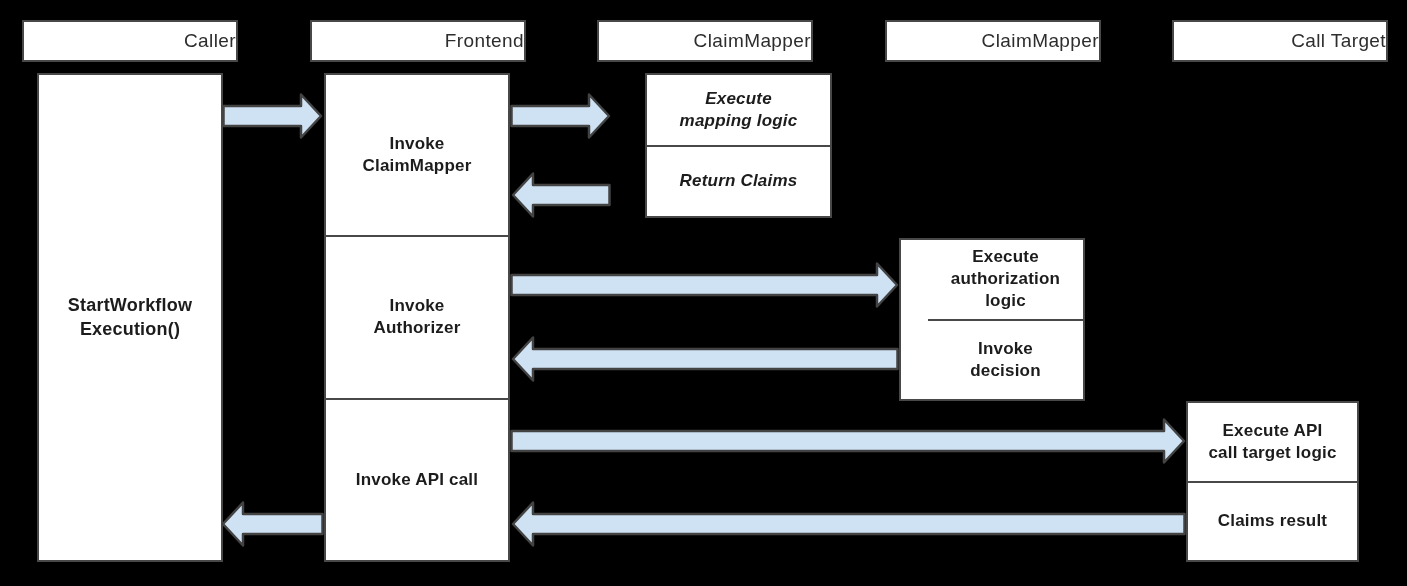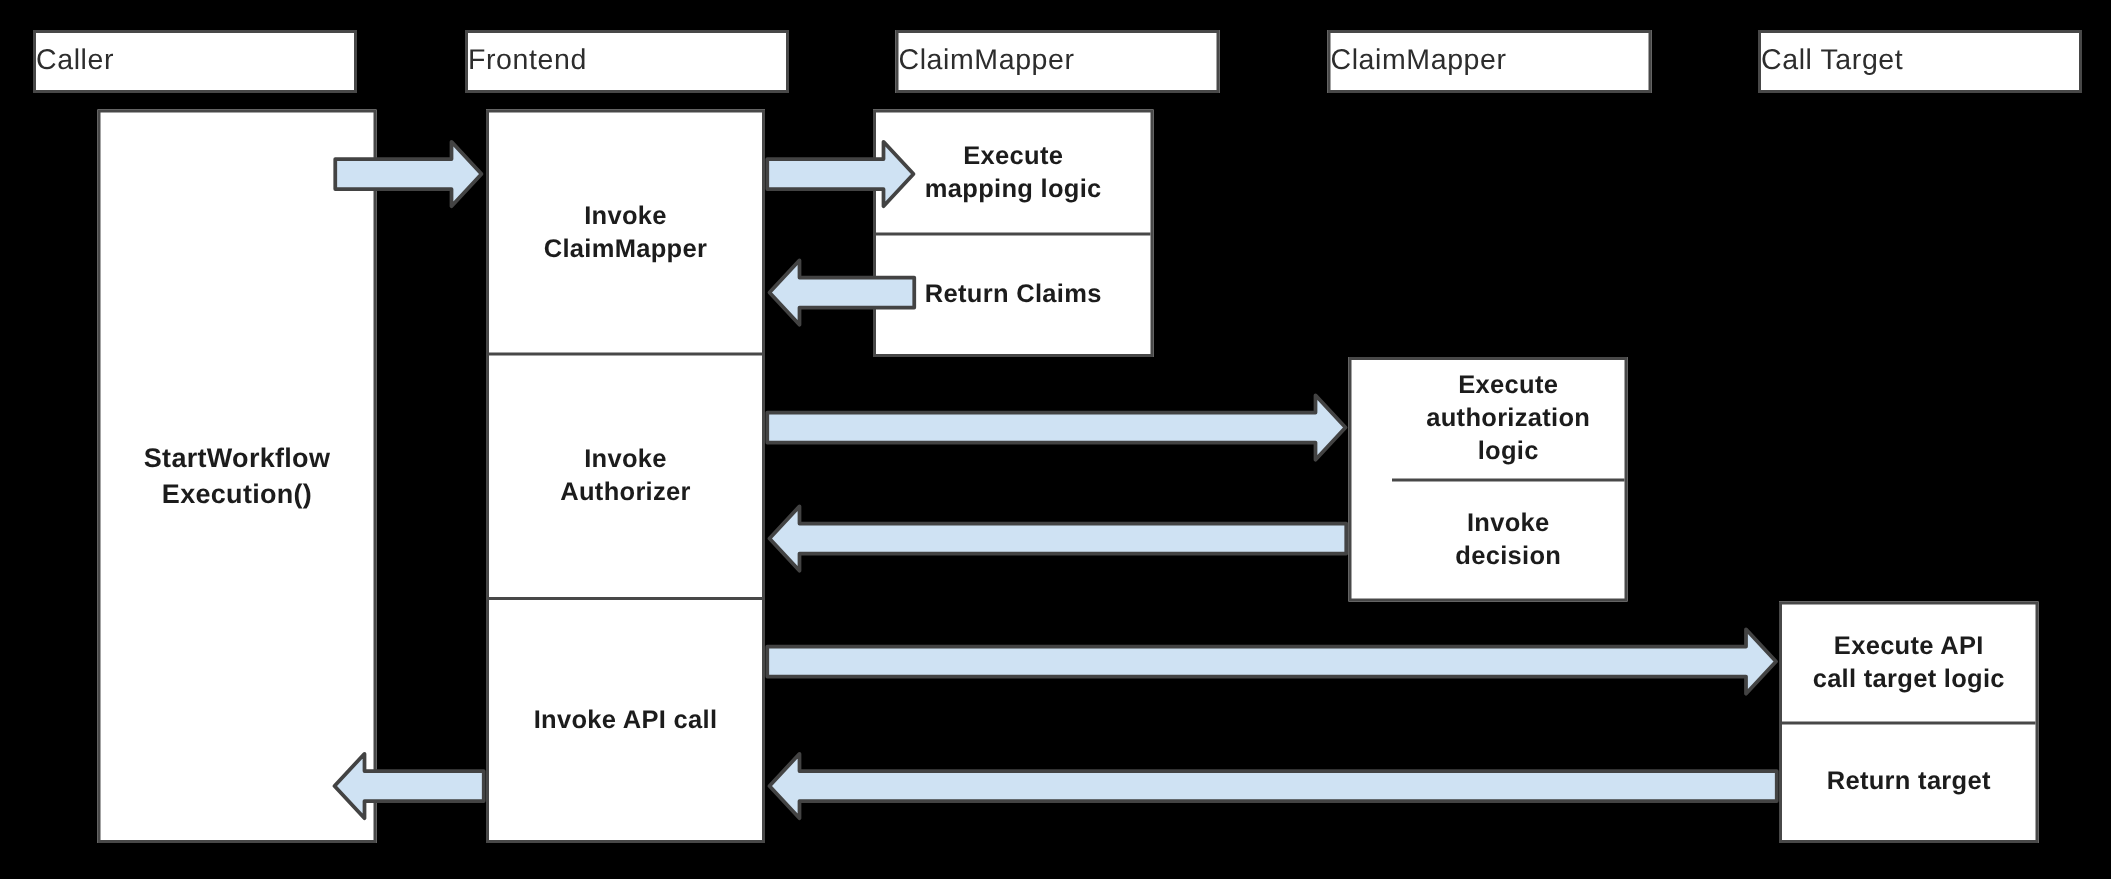--- a/index.html
+++ b/index.html
@@ -10,21 +10,21 @@
   html,body{width:1407px; height:586px;}
   body{
     background:var(--bg);
     font-family:"Liberation Sans","DejaVu Sans",sans-serif;
     position:relative; overflow:hidden;
   }
   .canvas{position:absolute; inset:0; width:1407px; height:586px;}
   .lane-header{
     position:absolute; top:20px; height:42px; width:216px;
     background:var(--box-fill); border:2px solid var(--box-border);
-    display:flex; align-items:center; justify-content:flex-start;
+    display:flex; align-items:center; justify-content:flex-end;
     font-size:19px; color:var(--header-text); letter-spacing:0.4px;
   }
   .activation{
     position:absolute; background:var(--box-fill);
     border:2px solid var(--box-border);
     display:flex; flex-direction:column;
   }
   .section{
     flex:1 1 0; display:flex; align-items:center; justify-content:center;
     text-align:center; font-weight:bold; font-size:17px; color:var(--text);
@@ -49,43 +49,43 @@
   <div class="lane-header" style="left:597px">
       <span>ClaimMapper</span>
     </div>
   <div class="lane-header" style="left:885px">
       <span>ClaimMapper</span>
     </div>
   <div class="lane-header" style="left:1172px">
       <span>Call Target</span>
     </div>
 
-  <div class="activation" style="left:37px; top:73px; width:186px; height:489px;margin-left:28px;">
+  <div class="activation" style="left:37px; top:73px; width:186px; height:489px;">
     <div class="section caller-label">StartWorkflow Execution()</div>
   </div>
 
   <div class="activation" style="left:324px; top:73px; width:186px; height:489px;">
     <div class="section">Invoke ClaimMapper</div>
     <div class="section">Invoke Authorizer</div>
     <div class="section">Invoke API call</div>
   </div>
 
-  <div class="activation" style="left:582px; top:73px; width:187px; height:165px;">
+  <div class="activation" style="left:645px; top:73px; width:187px; height:145px;font-style:italic;">
     <div class="section">Execute mapping logic</div>
     <div class="section">Return Claims</div>
   </div>
 
   <div class="activation" style="left:899px; top:238px; width:186px; height:163px;padding-left:27px;">
     <div class="section">Execute authorization logic</div>
     <div class="section">Invoke decision</div>
   </div>
 
   <div class="activation" style="left:1186px; top:401px; width:173px; height:161px;">
     <div class="section">Execute API call target logic</div>
-    <div class="section">Return target</div>
+    <div class="section">Claims result</div>
   </div>
 
   <div id="arrow-layer">
       <svg width="101" height="48" viewBox="0 0 101 48" style="left: 222px; top: 92px;">
         <polygon points="1.5,14 79,14 79,2.5 99,24 79,45.5 79,34 1.5,34" fill="#cfe2f3" stroke="#434343" stroke-width="2.5" stroke-linejoin="round"></polygon>
       </svg>
       <svg width="101" height="48" viewBox="0 0 101 48" style="left: 510px; top: 92px;">
         <polygon points="1.5,14 79,14 79,2.5 99,24 79,45.5 79,34 1.5,34" fill="#cfe2f3" stroke="#434343" stroke-width="2.5" stroke-linejoin="round"></polygon>
       </svg>
       <svg width="100" height="48" viewBox="0 0 100 48" style="left: 511px; top: 171px;">

